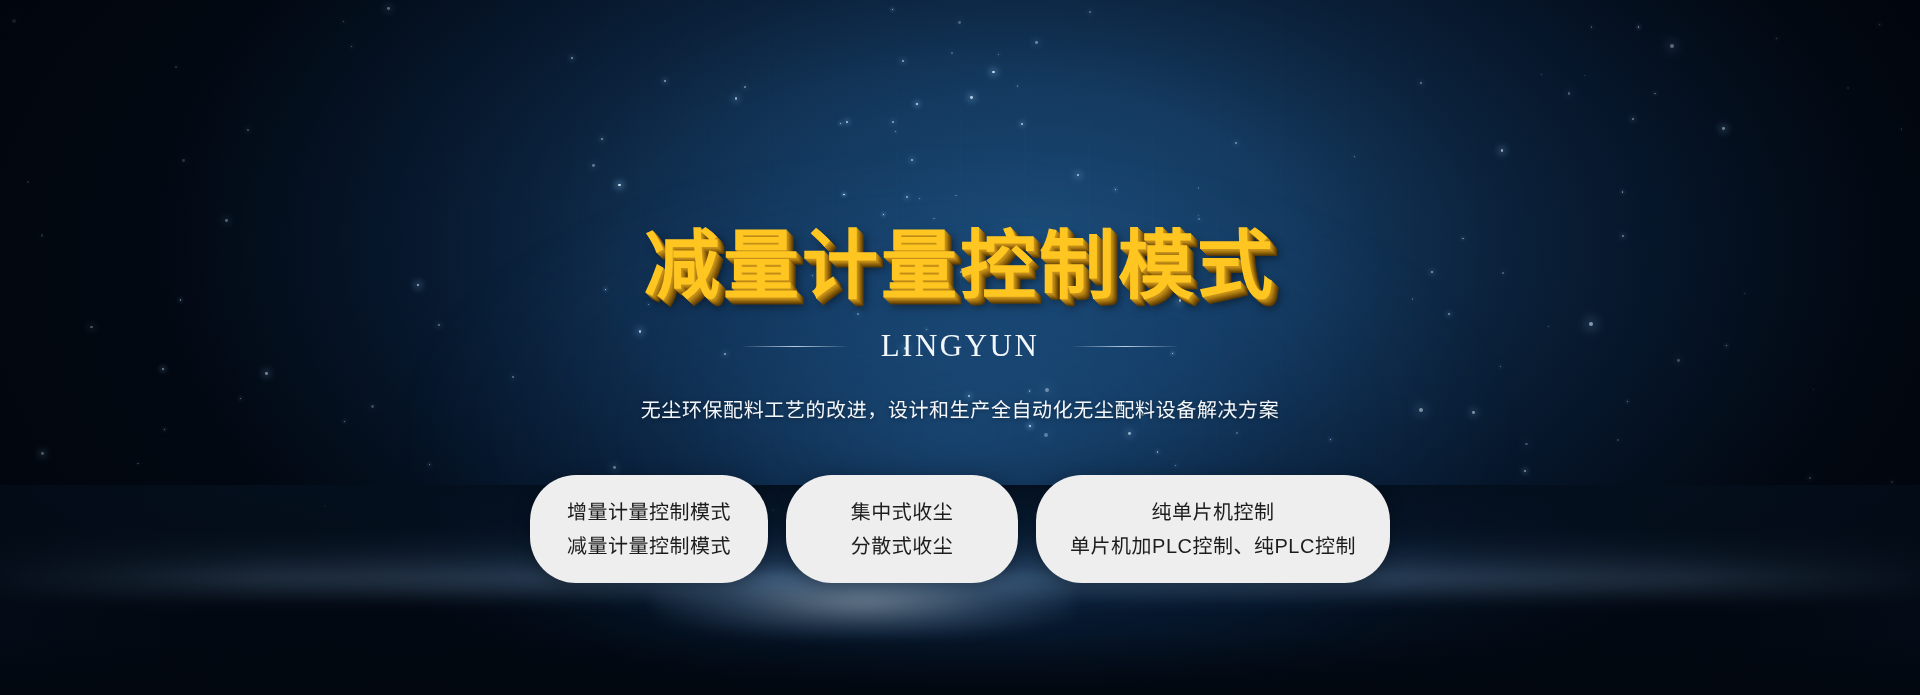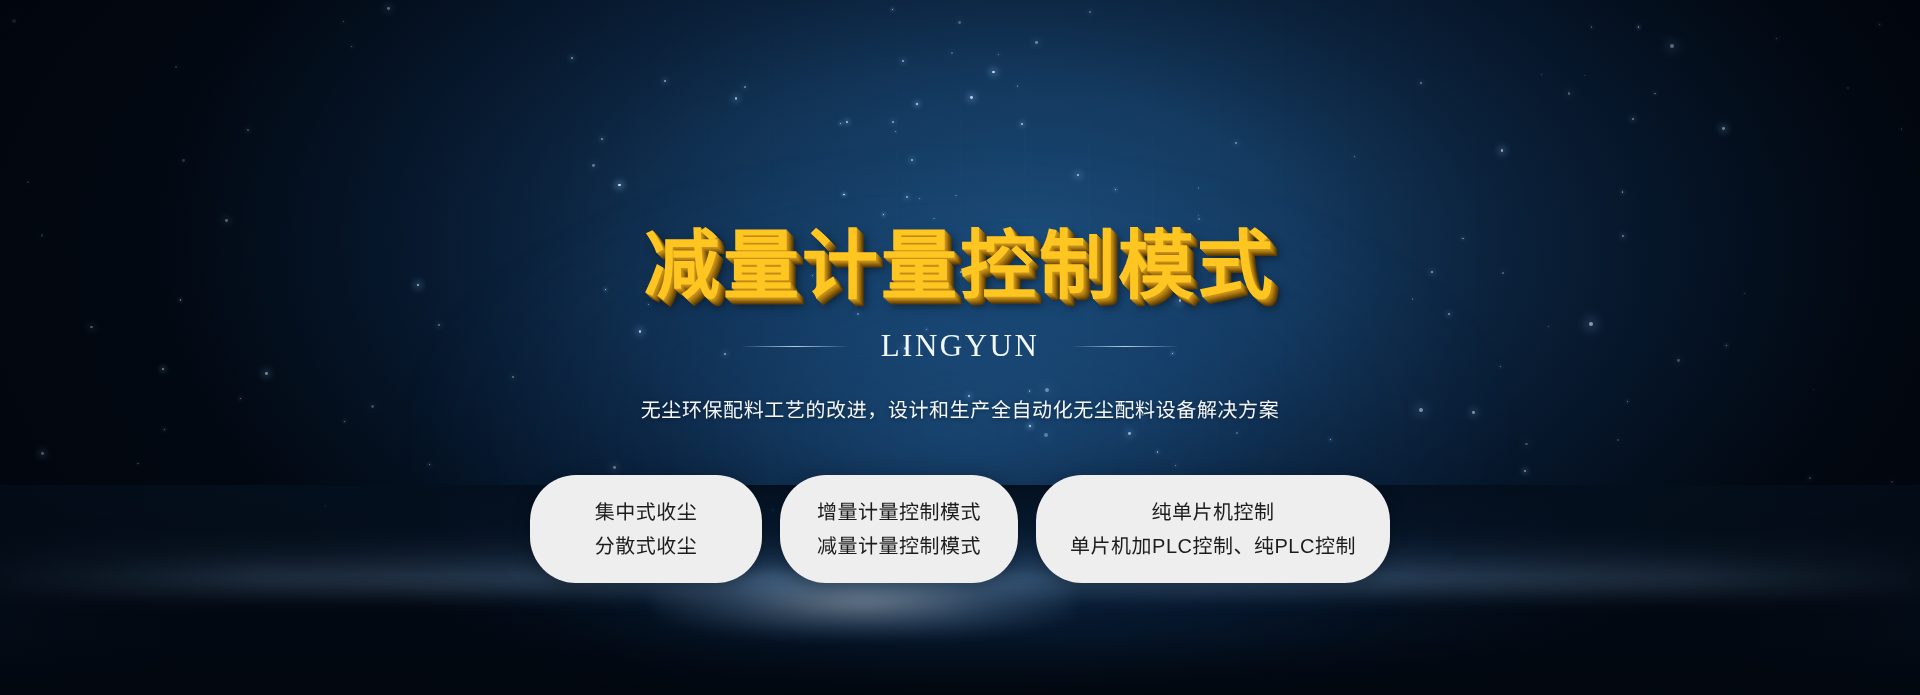--- a/index.html
+++ b/index.html
@@ -363,30 +363,30 @@
     <div class="subbrand-row">
       <span class="rule"></span>
       <span class="brand-latin">LINGYUN</span>
       <span class="rule"></span>
     </div>
 
     <p class="tagline">无尘环保配料工艺的改进，设计和生产全自动化无尘配料设备解决方案</p>
 
     <div class="cards">
 
+      <div class="card card--w2">
+        <span class="card-line">增量计量控制模式</span>
+        <span class="card-line">减量计量控制模式</span>
+      </div>
+
       <div class="card card--w1">
         <span class="card-line">集中式收尘</span>
         <span class="card-line">分散式收尘</span>
       </div>
 
-      <div class="card card--w2">
-        <span class="card-line">增量计量控制模式</span>
-        <span class="card-line">减量计量控制模式</span>
-      </div>
-
       <div class="card card--w3">
         <span class="card-line">纯单片机控制</span>
         <span class="card-line">单片机加PLC控制、纯PLC控制</span>
       </div>
 
     </div>
   </div>
 </div>
 
 </body></html>

